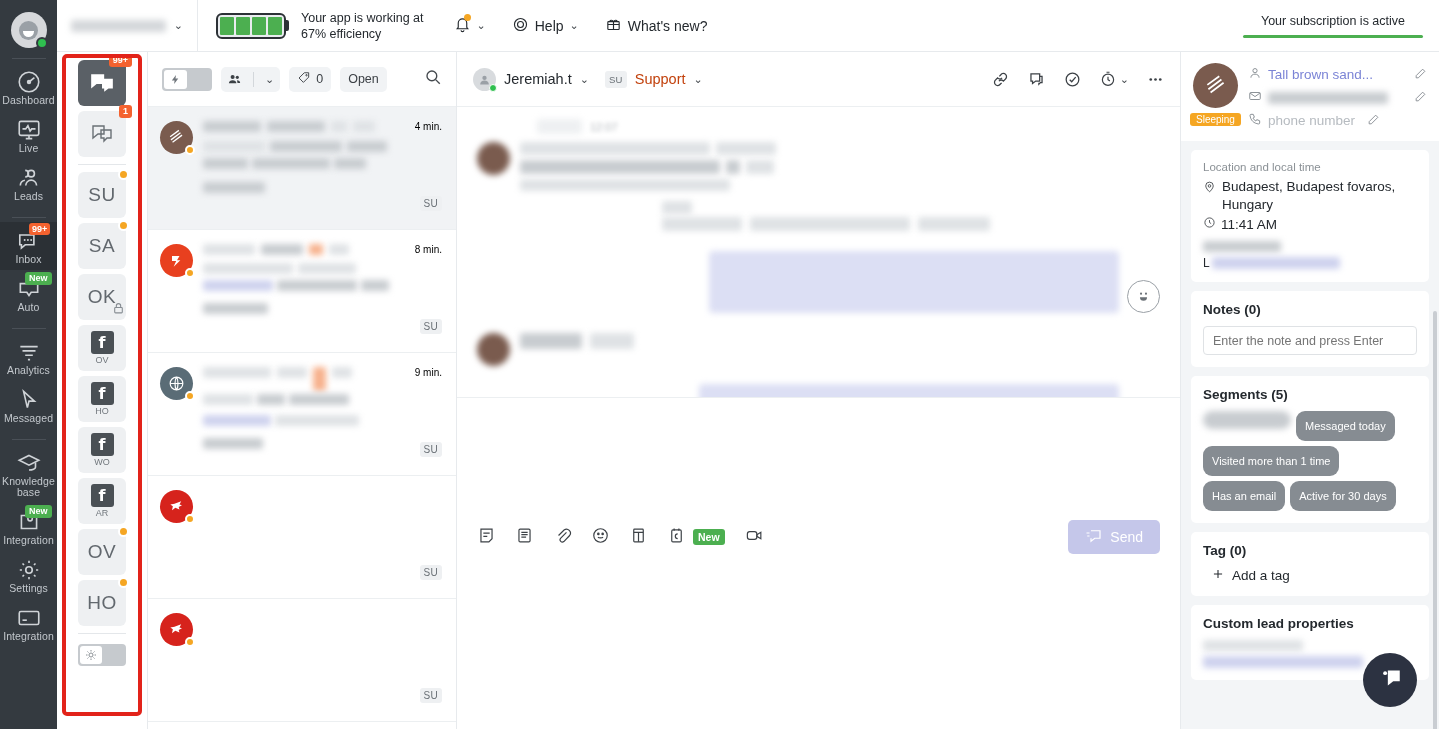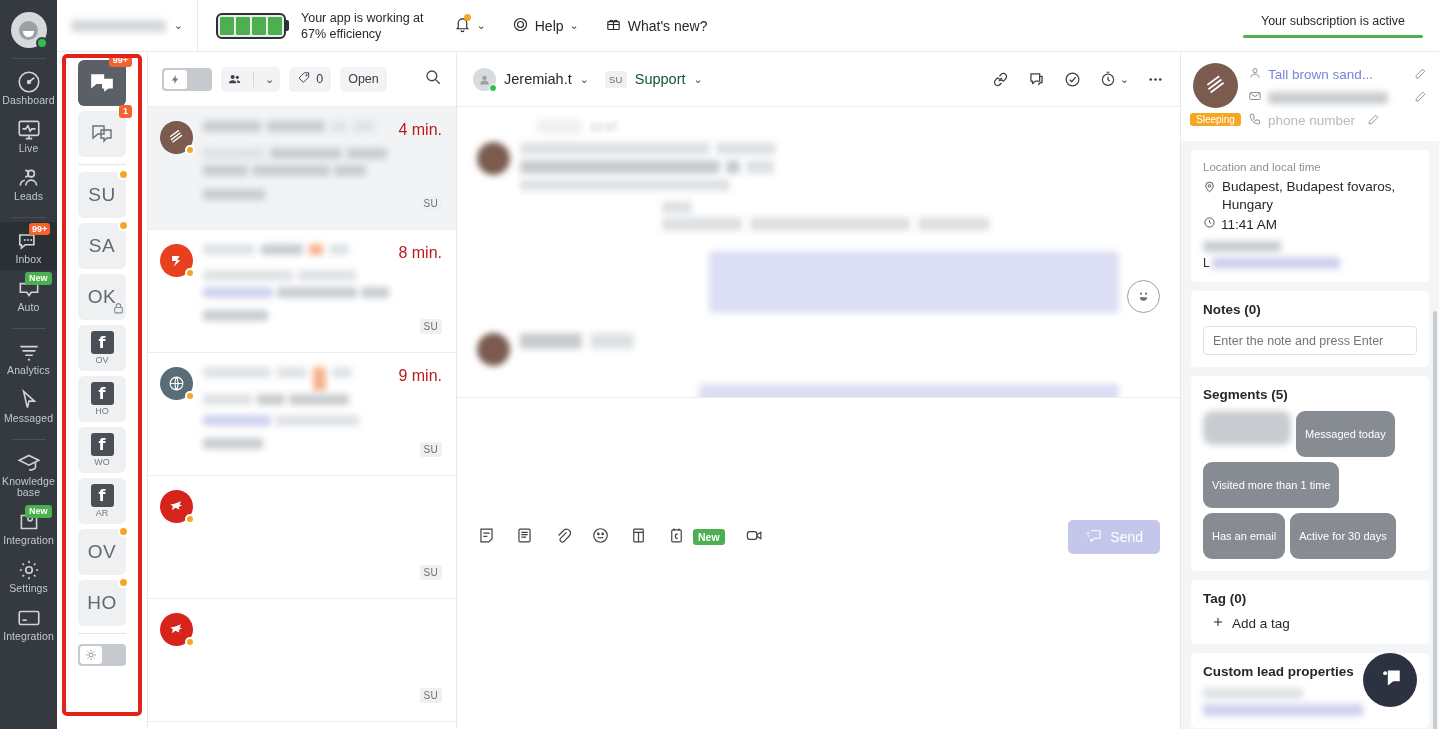--- a/index.html
+++ b/index.html
@@ -124,37 +124,37 @@
                display:flex;align-items:center;justify-content:center; }
   .conv .ava .odot { position: absolute; right: -2px; bottom: -1px; width: 10px; height: 10px;
                      border-radius: 50%; background: #f5a623; border: 2px solid #fff; }
   .conv .body { flex: 1; min-width: 0; }
   .row1 { display: flex; align-items: flex-start; gap: 6px; }
   .blur { border-radius: 2px; filter: blur(3.2px); }
   .bl { background: #c8ccd0; height: 11px; border-radius: 2px; }
   .bl.lt { background: #dfe2e5; }
   .bl.or { background: #f7b18c; }
   .bl.pu { background: #ced2ee; }
-  .time { font-size: 16px; color: #b91c1c; margin-left: auto; white-space: nowrap; }
+  .time { font-size: 10px; color: #000000; margin-left: auto; white-space: nowrap; }
   .su-tag { position: absolute; right: 14px; bottom: 18px; background: #eef0f2; color: #6a7076;
             font-size: 10px; border-radius: 3px; padding: 2px 4px; letter-spacing: .3px; }
 
   
   .chat { flex: 1; height: 566px; display: flex; flex-direction: column; background: #fff;
           position: relative; min-width: 0; }
   .chat-top { height: 55px; display: flex; align-items: center; padding: 0 15px 0 16px;
               border-bottom: 1px solid #eceff1; gap: 8px; }
   .chat-ava { width: 23px; height: 23px; border-radius: 50%; background: #d8dbde; position: relative;
               display:flex;align-items:center;justify-content:center; }
   .chat-ava .gd { position: absolute; right: -1px; bottom: -1px; width: 8px; height: 8px;
                   border-radius: 50%; background: #2fbf4f; border: 1.5px solid #fff; }
   .chat-name { font-size: 14.5px; color: #24292e; }
   .su-chip { background: #eef0f2; color: #6a7076; font-size: 9.5px; border-radius: 3px;
              padding: 3px 4px; letter-spacing: .3px; }
-  .supp { font-size: 14.5px; color: #14532d; }
+  .supp { font-size: 14.5px; color: #c2410c; }
   .chev { color: #44494e; font-size: 11px; }
   .chat-acts { margin-left: auto; display: flex; align-items: center; gap: 17px; color: #3c4146; }
   .chat-acts .ic { cursor: pointer; display: flex; align-items: center; gap: 3px; }
 
   .msgs { flex: 1; overflow: hidden; padding: 12px 20px 8px 20px; position: relative; }
   .m-row { display: flex; margin-bottom: 6px; }
   .m-row.out { justify-content: flex-end; align-items: flex-end; gap: 8px; }
   .smiley { width: 33px; height: 33px; border-radius: 50%; border: 1.5px solid #9aa0a6;
             display:flex;align-items:center;justify-content:center; flex: 0 0 33px; }
   .bubble-out { background: #dcdff4; border-radius: 4px; padding: 10px 12px; }
@@ -189,21 +189,21 @@
   .card { background: #fff; border-radius: 5px; margin: 9px 10px 0; padding: 11px 12px 12px;
           position: relative; }
   .card-t { font-size: 11.5px; color: #8b9196; margin-bottom: 5px; }
   .card-h { font-size: 13.5px; font-weight: 700; color: #24292e; margin-bottom: 9px; }
   .loc { font-size: 13.5px; color: #24292e; line-height: 18px; display: flex; gap: 5px; }
   .tm { font-size: 13.5px; color: #24292e; display: flex; gap: 5px; align-items: center; margin-top: 2px;}
   .note-input { width: 100%; height: 29px; border: 1px solid #dfe2e5; border-radius: 4px;
                 font-size: 12.5px; color: #9aa0a6; padding: 0 9px; font-family: inherit;
                 background: #fff; outline: none; }
   .segs { display: flex; flex-wrap: wrap; gap: 5px; }
-  .seg { background: #868c92; color: #fff; font-size: 11px; border-radius: 9px; padding: 17px 9px;
+  .seg { background: #868c92; color: #fff; font-size: 11px; border-radius: 9px; padding: 9px 9px;
          white-space: nowrap; }
   .seg.blurred { filter: blur(3.2px); background: #c8ccd0; width: 88px; height: 16px; }
   .addtag { display: flex; align-items: center; gap: 7px; font-size: 13.5px; color: #24292e;
             padding-left: 8px; cursor: pointer; }
   .rp-scroll { position: absolute; right: 2px; top: 170px; width: 4px; height: 420px;
                background: #c9cdd2; border-radius: 2px; }
 
   .widget { position: absolute; right: 22px; bottom: 22px; width: 54px; height: 54px;
             border-radius: 50%; background: #2c3241; display: flex; align-items: center;
             justify-content: center; cursor: pointer; z-index: 30; }

